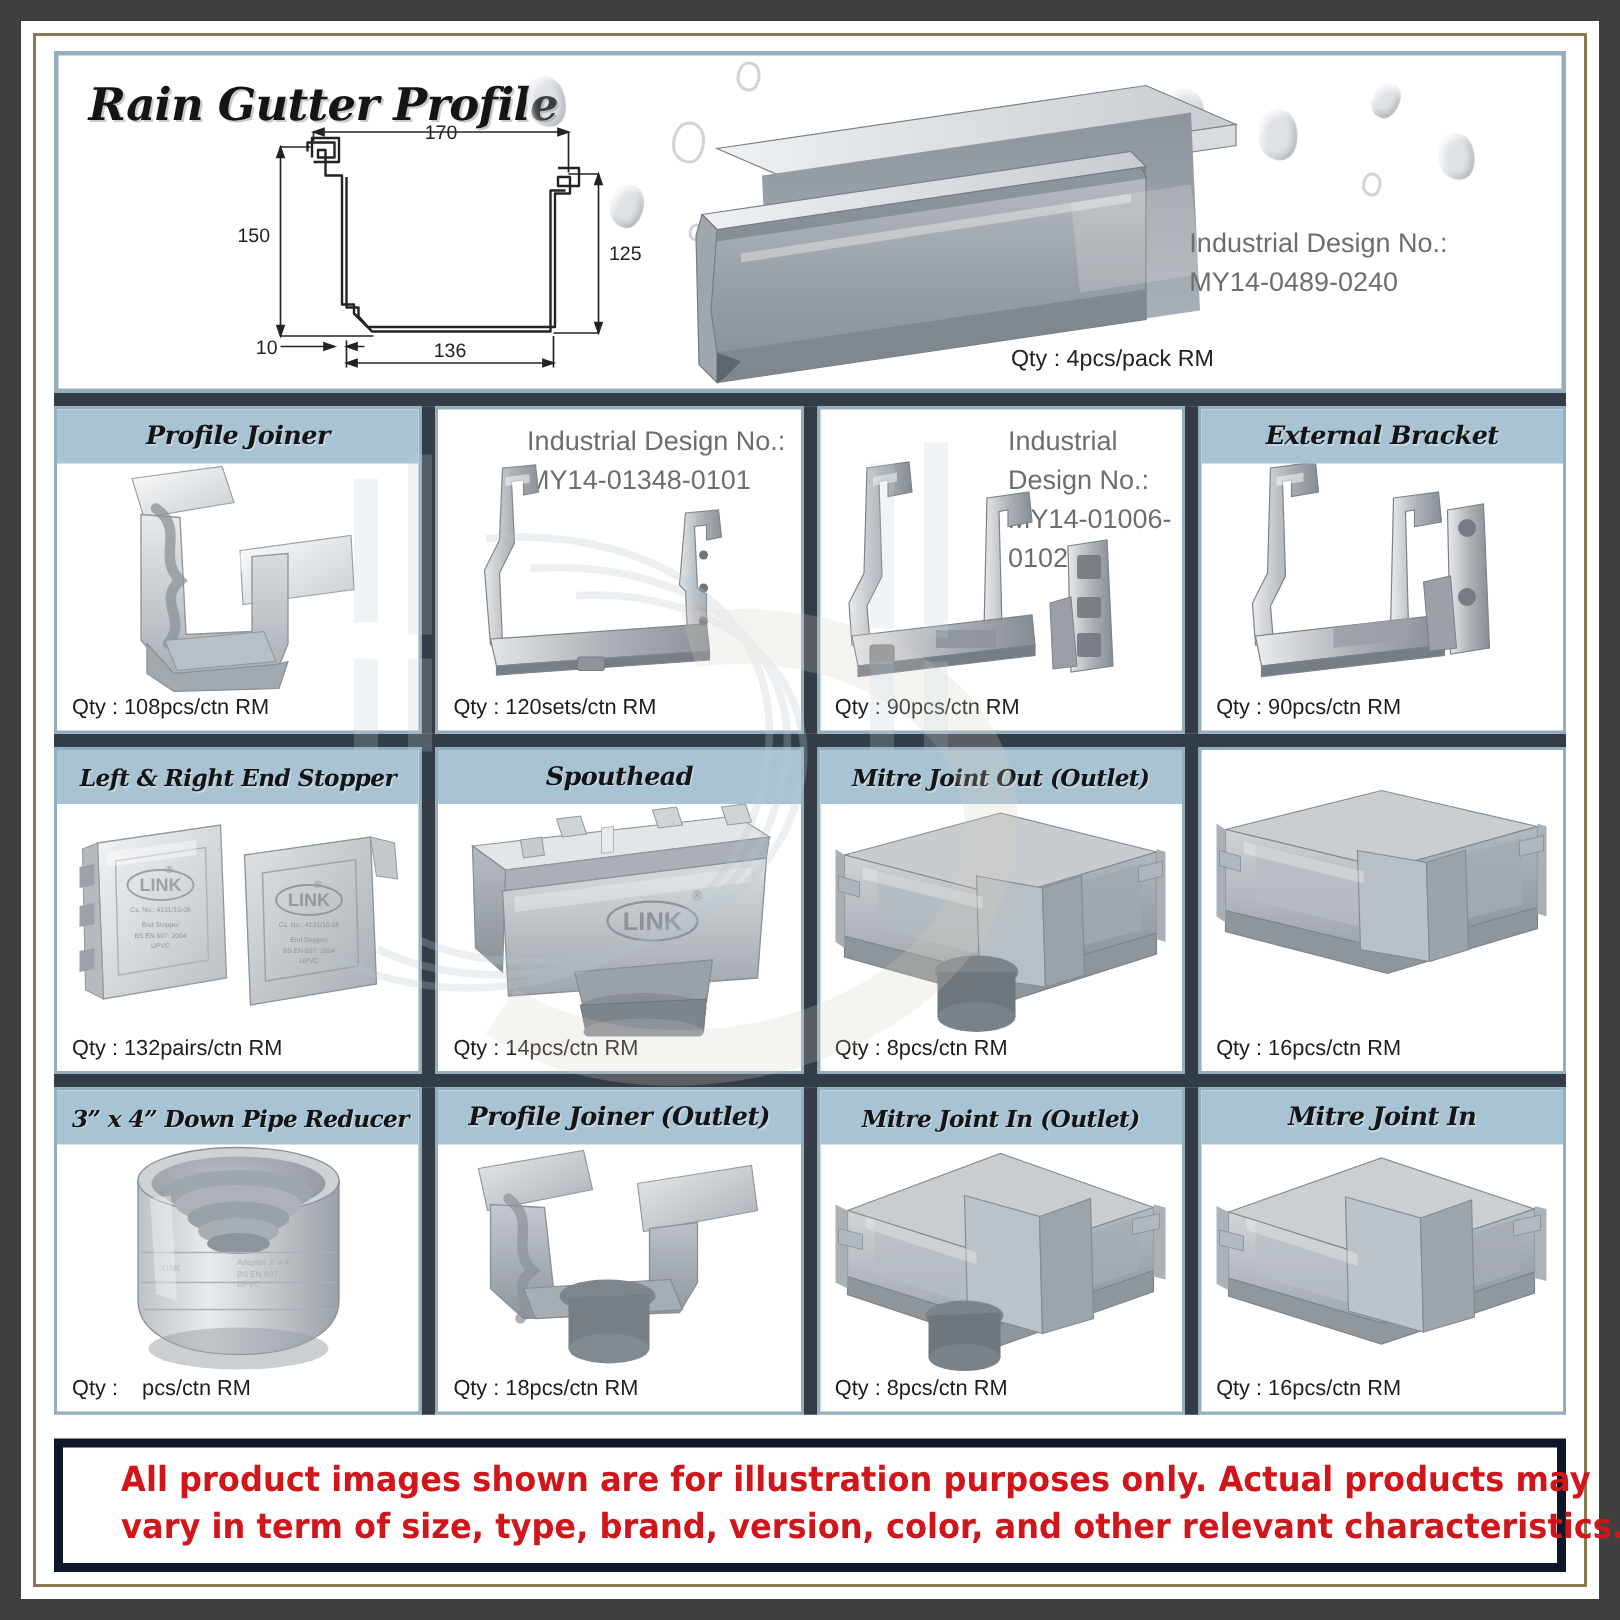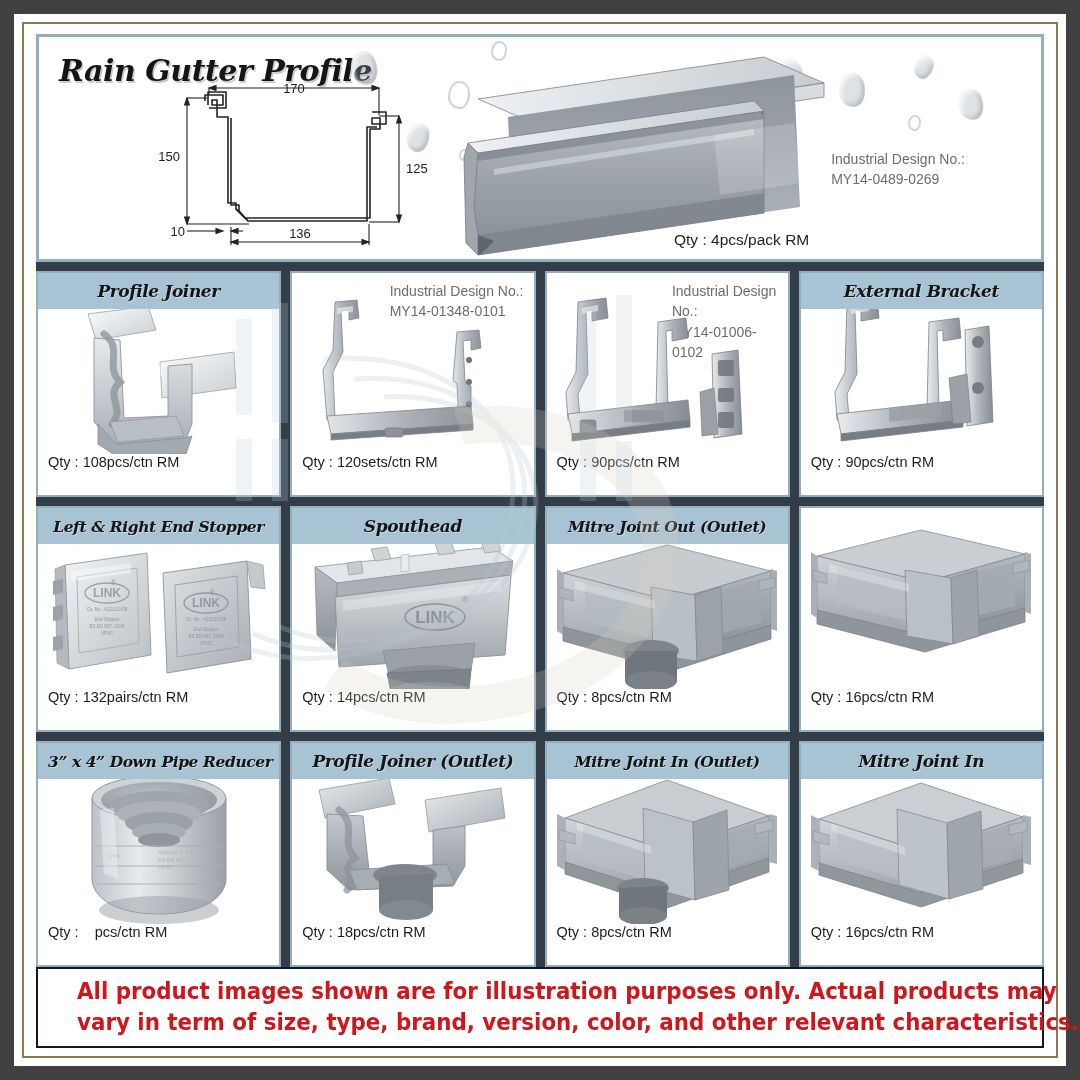--- a/index.html
+++ b/index.html
@@ -54,21 +54,21 @@
     color: #151515;
     text-shadow: 1.5px 1.5px 0 rgba(140,140,140,.45);
     white-space: nowrap;
   }
   .hero-diagram { position: absolute; left: 126px; top: 48px; }
   .hero-render  { position: absolute; left: 425px; top: 20px; }
 
   .idno {
     position: absolute;
     font-family: "Liberation Sans", sans-serif;
-    font-size: 14px;
+    font-size: 18px;
     line-height: 1.45;
     color: #6d6d6d;
     white-space: pre-line;
   }
   .hero-idno { right: 76px; top: 112px; text-align: left; }
 
   .hero-qty {
     position: absolute;
     left: 635px; bottom: 10px;
     font-size: 15.5px;
@@ -148,29 +148,29 @@
     align-items: center;
     justify-content: center;
   }
   .card-idno { right: 10px; top: 8px; }
   .card-idno.left-ish { left: 52%; top: 8px; right: auto; }
 
   .card-qty {
     flex: none;
     font-size: 14.5px;
     color: #1d1d1d;
-    padding: 0 0 25px 10px;
+    padding: 0 0 7px 10px;
     white-space: pre;
   }
 
   
   .footer {
     flex: none;
-    margin-top: 0;
-    border: 2px solid #0f172a;
+    margin-top: 16px;
+    border: 6px solid #0f172a;
     padding: 7px 0 9px 4px;
     text-align: center;
   }
   .footer-line {
     color: #d1161b;
     font-family: "DejaVu Sans", sans-serif;
     font-weight: bold;
     font-size: 23px;
     line-height: 1.32;
     transform: scaleX(.93);
@@ -304,21 +304,21 @@
         <path d="M14,178 L300,136 L300,156 L14,198 Z" fill="#7e858c" opacity=".85"></path>
 
         <path d="M4,86 L14,96 L10,150 L14,178 L14,198 L2,186 L0,100 Z" fill="#9fa6ac" stroke="#767d84" stroke-width=".8"></path>
         <path d="M14,178 L30,184 L18,196 L14,198 Z" fill="#5e656c"></path>
 
         <path d="M30,112 L290,72 L290,78 L30,118 Z" fill="#ffffff" opacity=".35"></path>
         <path d="M250,78 L330,66 L336,126 L256,138 Z" fill="#ffffff" opacity=".18"></path>
       </svg>
     </div>
 
-    <div class="idno hero-idno"><span>Industrial Design No.:</span><br><span>MY14-0489-0269</span></div>
+    <div class="idno hero-idno"><span>Industrial Design No.:</span><br><span>MY14-0489-0240</span></div>
 
     <div class="hero-qty">Qty : 4pcs/pack RM</div>
   </div>
 
   <div class="band h"></div>
 
   <div class="grid-row">
 
     <div class="card">
       <div class="card-head">

